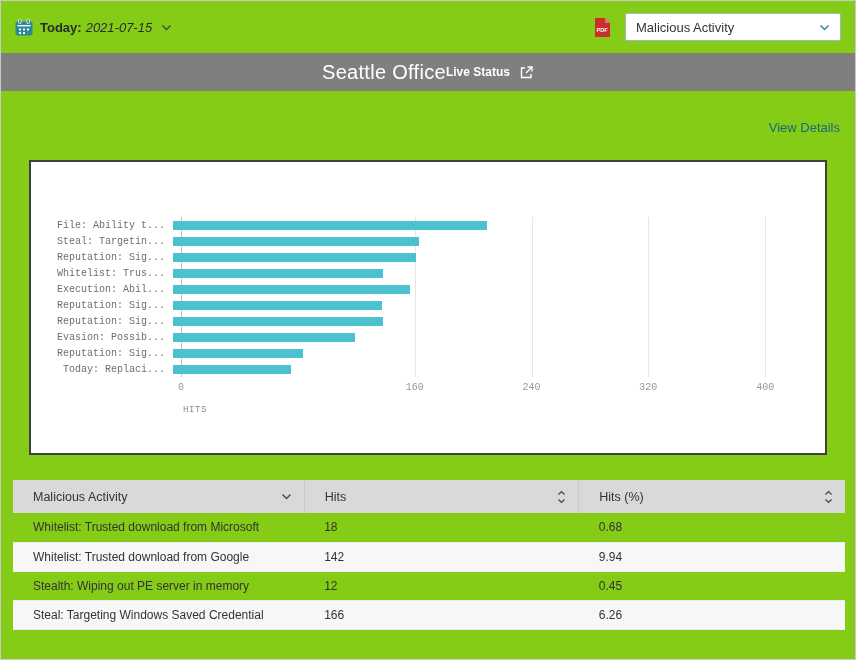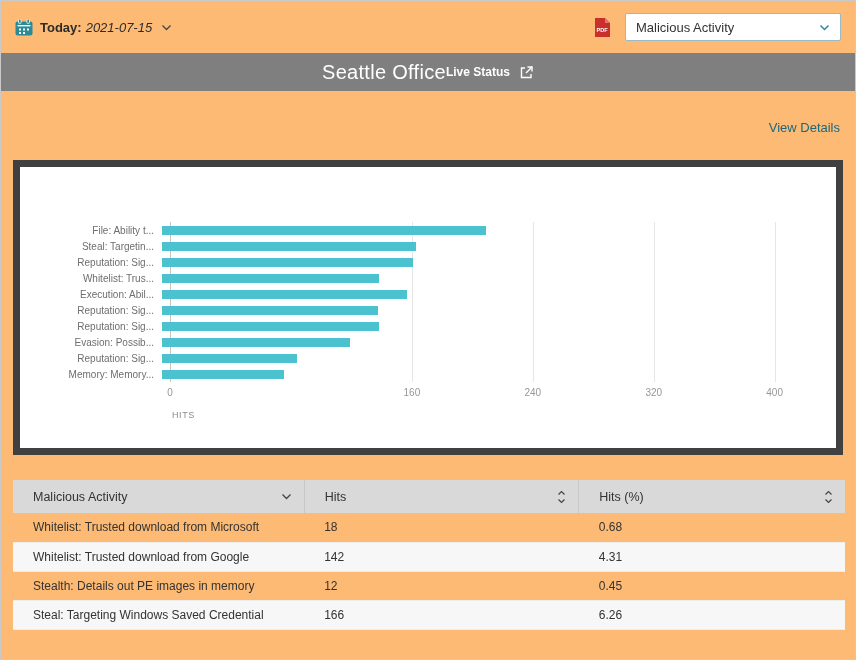--- a/index.html
+++ b/index.html
@@ -1,16 +1,16 @@
 <!DOCTYPE html>
 <html><head>
 <meta charset="utf-8">
 <style>
   html,body{margin:0;padding:0;background:#fff;}
-  .page{width:856px;height:660px;box-sizing:border-box;border:1px solid #c9c9c9;background:#fdba74;
+  .page{width:856px;height:660px;box-sizing:border-box;border:1px solid #c9c9c9;background:#84cc16;
         font-family:"Liberation Sans",sans-serif;position:relative;overflow:hidden;}
 
   
   .topbar{height:52px;display:flex;align-items:center;justify-content:space-between;padding:0 14px;box-sizing:border-box;}
   .datepicker{display:flex;align-items:center;gap:7px;cursor:pointer;}
   .datepicker .lbl{font-size:13px;font-weight:700;color:#2b2b2b;}
   .datepicker .val{font-size:13px;color:#2b2b2b;margin-left:-3px;font-style:italic;}
   .topbar-right{display:flex;align-items:center;gap:14px;}
   .pdf-btn{cursor:pointer;display:flex;align-items:center;}
   .dropdown{width:216px;height:28px;border:1px solid #9db9c3;border-radius:2px;display:flex;align-items:center;
@@ -19,21 +19,21 @@
   
   .office-header{height:38px;background:#7f7f7f;color:#fff;display:flex;align-items:center;justify-content:center;padding:0 16px;}
   .office-title{font-size:20px;font-weight:400;margin:0;letter-spacing:.3px;}
   .live-status{display:flex;align-items:center;gap:9px;cursor:pointer;font-size:12px;font-weight:700;}
 
   
   .view-details-row{text-align:right;margin:27px 15px 0 0;height:16px;}
   .view-details{font-size:13px;color:#19697e;text-decoration:none;cursor:pointer;margin-top:8px;}
 
   
-  .chart-panel{margin:26px 12px 0;height:295px;border:7px solid #404040;position:relative;box-sizing:border-box;background:#fff;}
+  .chart-panel{margin:26px 28px 0;height:295px;border:2px solid #404040;position:relative;box-sizing:border-box;background:#fff;font-family:Liberation Mono, monospace;}
   .chart-grid{position:absolute;left:150px;right:16px;top:55px;height:160px;}
   .gridline{position:absolute;top:0;bottom:0;width:1px;background:#e6e6e6;}
   .gridline.zero{background:#c4c4c4;}
   .chart-bars{position:absolute;left:0;right:16px;top:55px;height:160px;display:flex;flex-direction:column;}
   .bar-row{height:16px;display:flex;align-items:center;}
   .bar-label{width:142px;padding-right:8px;box-sizing:border-box;text-align:right;font-size:10px;color:#6e6e6e;white-space:nowrap;}
   .bar-track{flex:1;height:9px;position:relative;}
   .bar{position:absolute;left:0;top:0;height:100%;}
   .x-ticks{position:absolute;left:150px;right:16px;top:220px;height:13px;}
   .x-ticks .tick{position:absolute;transform:translateX(-50%);font-size:10px;color:#979797;}
@@ -172,21 +172,21 @@
             <span class="bar" title="Evasion: Possib...: 123" style="width: 28.6047%; background: rgb(76, 194, 208);"></span>
           </span>
         </div>
         <div class="bar-row">
           <span class="bar-label">Reputation: Sig...</span>
           <span class="bar-track">
             <span class="bar" title="Reputation: Sig...: 88" style="width: 20.4651%; background: rgb(76, 194, 208);"></span>
           </span>
         </div>
         <div class="bar-row">
-          <span class="bar-label">Memory: Memory...</span>
+          <span class="bar-label">Today: Replaci...</span>
           <span class="bar-track">
             <span class="bar" title="Memory: Replaci...: 80" style="width: 18.6047%; background: rgb(76, 194, 208);"></span>
           </span>
         </div>
       </div>
     <div class="x-ticks">
         <span class="tick" style="left: 0%;">0</span>
         <span class="tick" style="left: 37.2093%;">160</span>
         <span class="tick" style="left: 55.814%;">240</span>
         <span class="tick" style="left: 74.4186%;">320</span>
@@ -239,24 +239,24 @@
       </thead>
     <tbody>
         <tr>
           <td>Whitelist: Trusted download from Microsoft</td>
           <td>18</td>
           <td>0.68</td>
         </tr>
         <tr>
           <td>Whitelist: Trusted download from Google</td>
           <td>142</td>
-          <td>4.31</td>
-        </tr>
-        <tr>
-          <td>Stealth: Details out PE images in memory</td>
+          <td>9.94</td>
+        </tr>
+        <tr>
+          <td>Stealth: Wiping out PE server in memory</td>
           <td>12</td>
           <td>0.45</td>
         </tr>
         <tr>
           <td>Steal: Targeting Windows Saved Credential</td>
           <td>166</td>
           <td>6.26</td>
         </tr>
       </tbody>
   </table>

